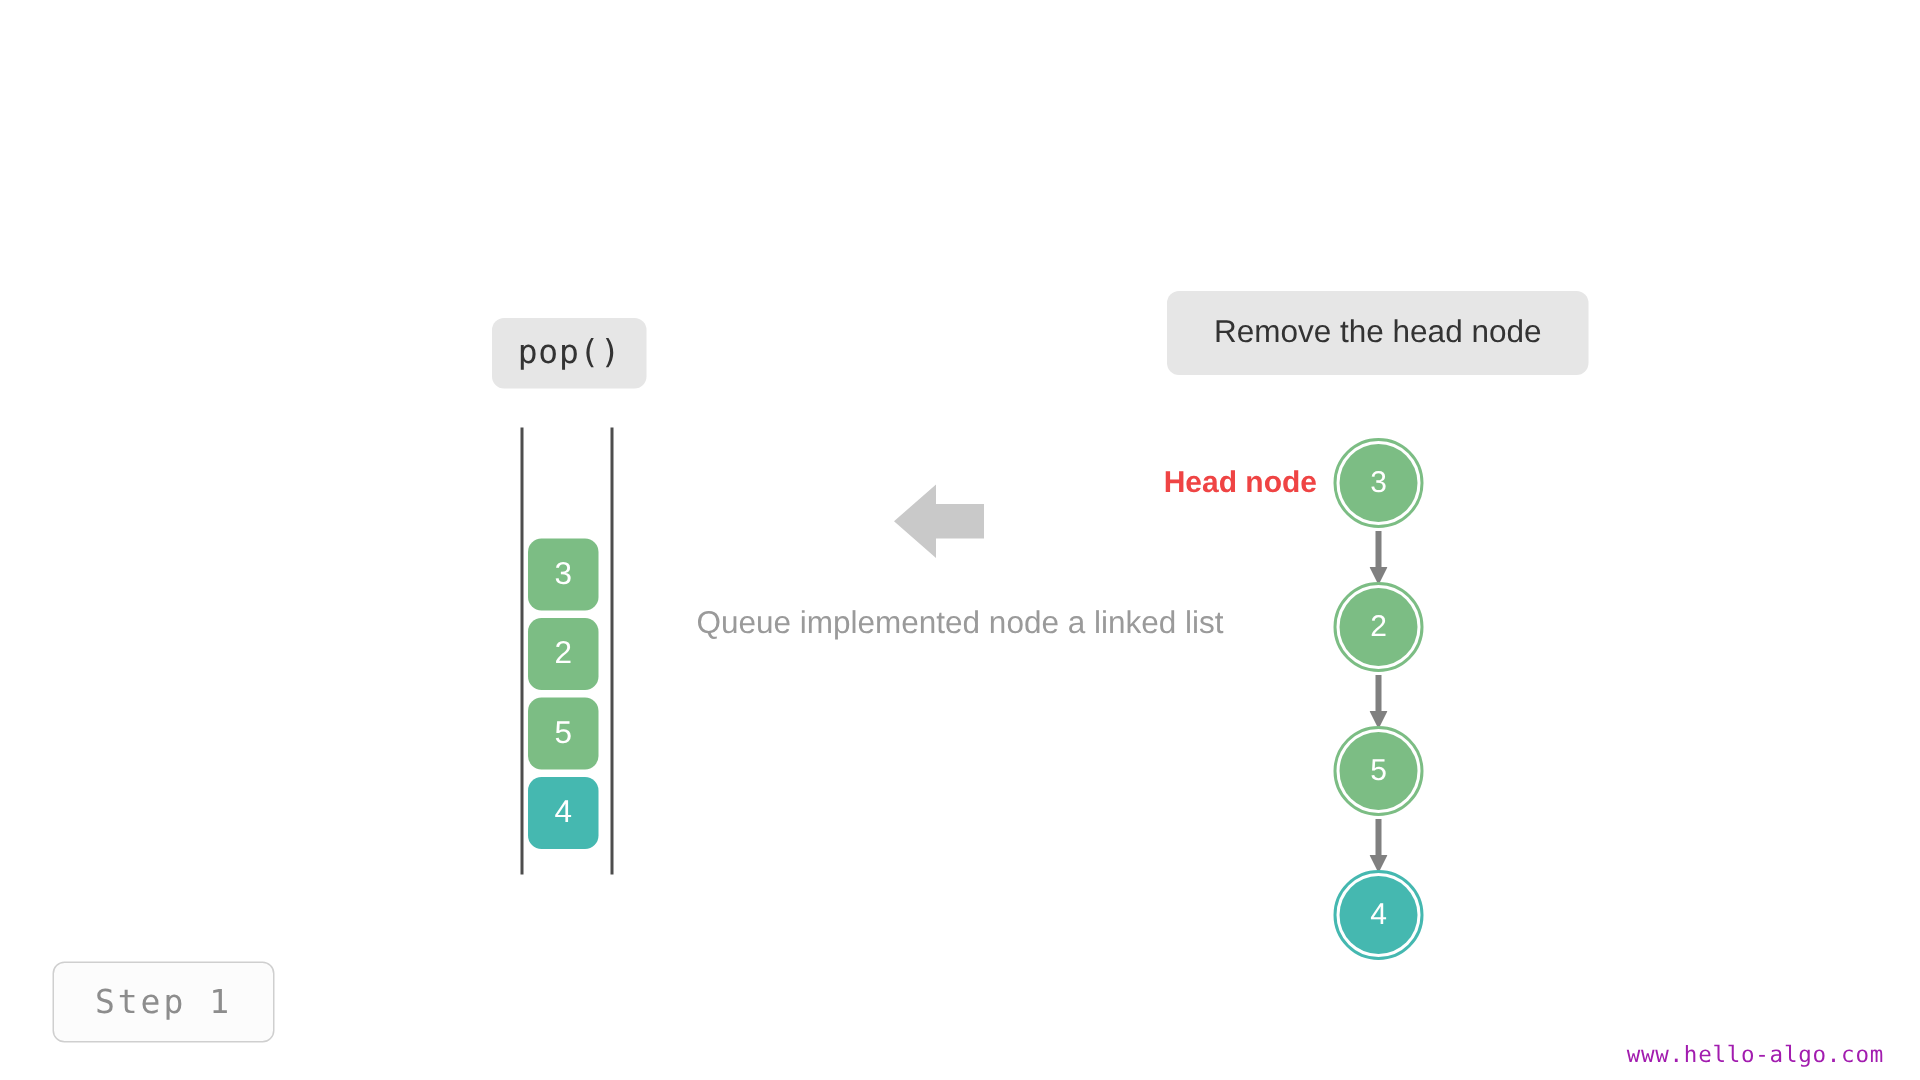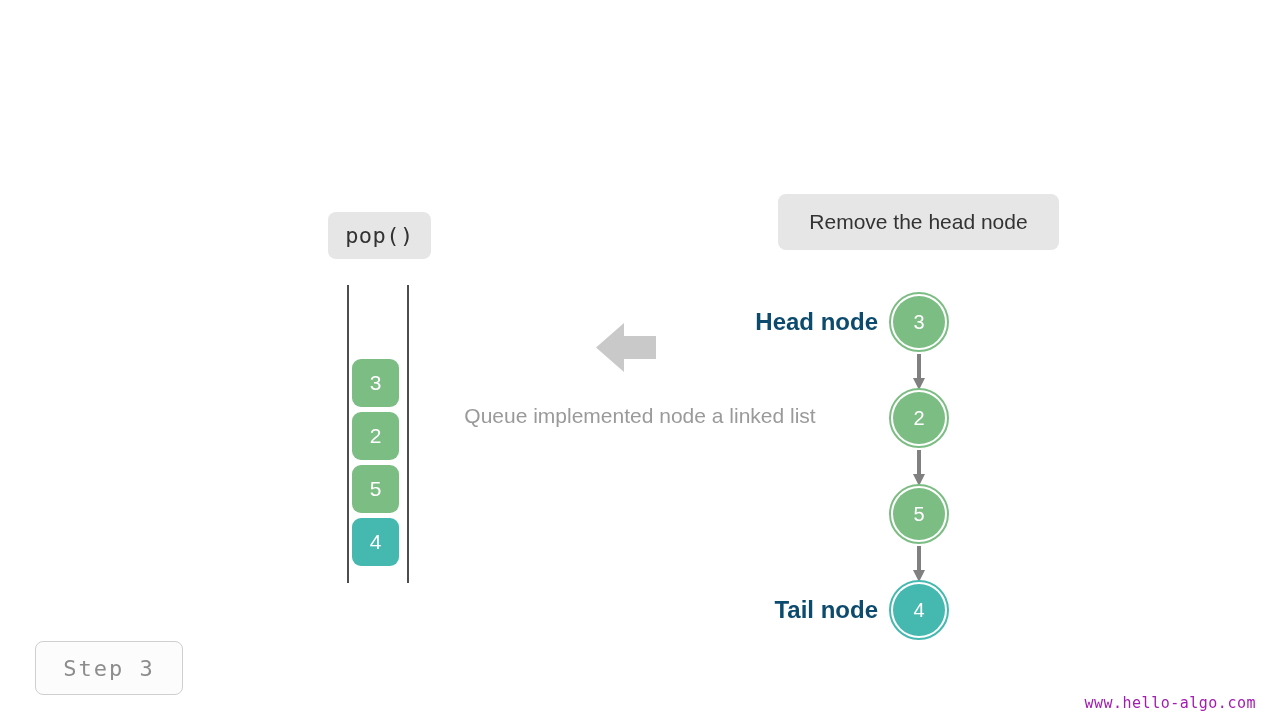--- a/index.html
+++ b/index.html
@@ -168,23 +168,23 @@
   .ll-connector {
     position: absolute;
     left: 163px;
     width: 12px;
     height: 36px;
   }
 
   .ll-tag {
     position: absolute;
     right: 92px;
-    font-size: 24px;
+    font-size: 20px;
     font-weight: bold;
-    color: #0c4a6e;
+    color: #ef4444;
     white-space: nowrap;
     height: 60px;
     display: flex;
     align-items: center;
     margin-left: 28px;
   }
 </style>
 </head>
 <body>
 
@@ -221,23 +221,20 @@
 </div>
 
 <div id="subtitle">
   <span>Queue implemented node a linked list</span>
 </div>
 
 <div id="linked-list">
 
   <div class="ll-tag" style="top:4px;">
     <span>Head node</span>
-  </div>
-  <div class="ll-tag" style="top:292px;">
-    <span>Tail node</span>
   </div>
 
   <div class="ll-node" style="top:4px;">
     <div class="ll-core">
       <span>3</span>
     </div>
   </div>
 
   <div class="ll-connector" style="top:66px;">
     <svg width="12" height="36" viewBox="0 0 12 36" xmlns="http://www.w3.org/2000/svg">
@@ -273,18 +270,18 @@
   </div>
 
   <div class="ll-node teal" style="top:292px;">
     <div class="ll-core">
       <span>4</span>
     </div>
   </div>
 </div>
 
 <div id="step-badge">
-  <span>Step 3</span>
+  <span>Step 1</span>
 </div>
 
 <div id="watermark">
   <span>www.hello-algo.com</span>
 </div>
 
 </body></html>

